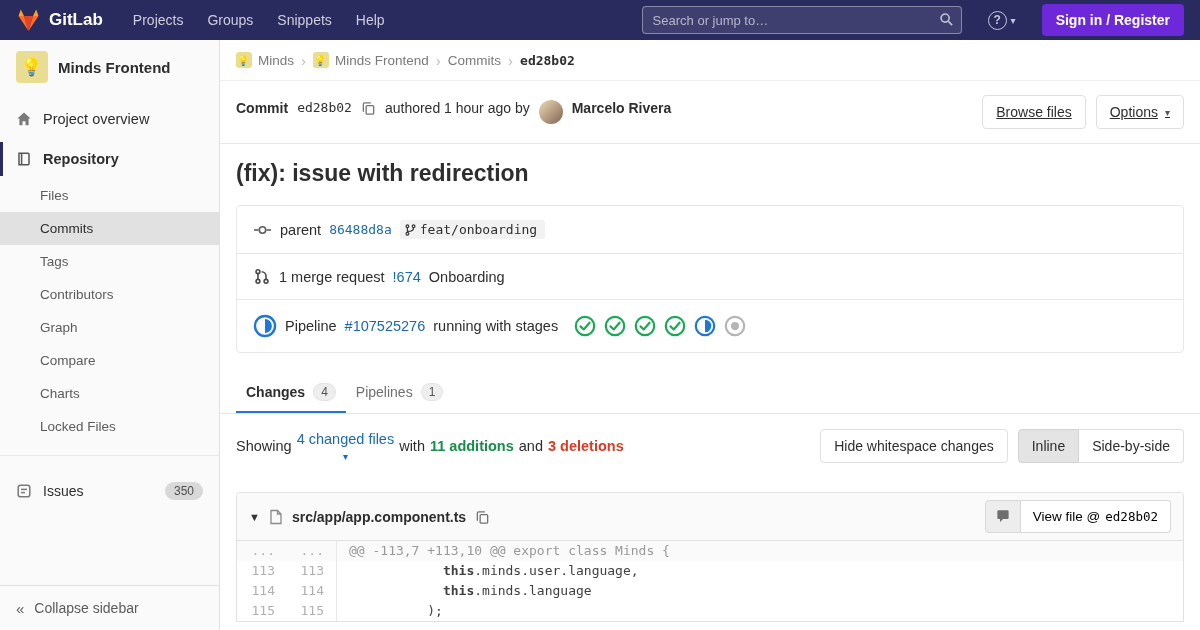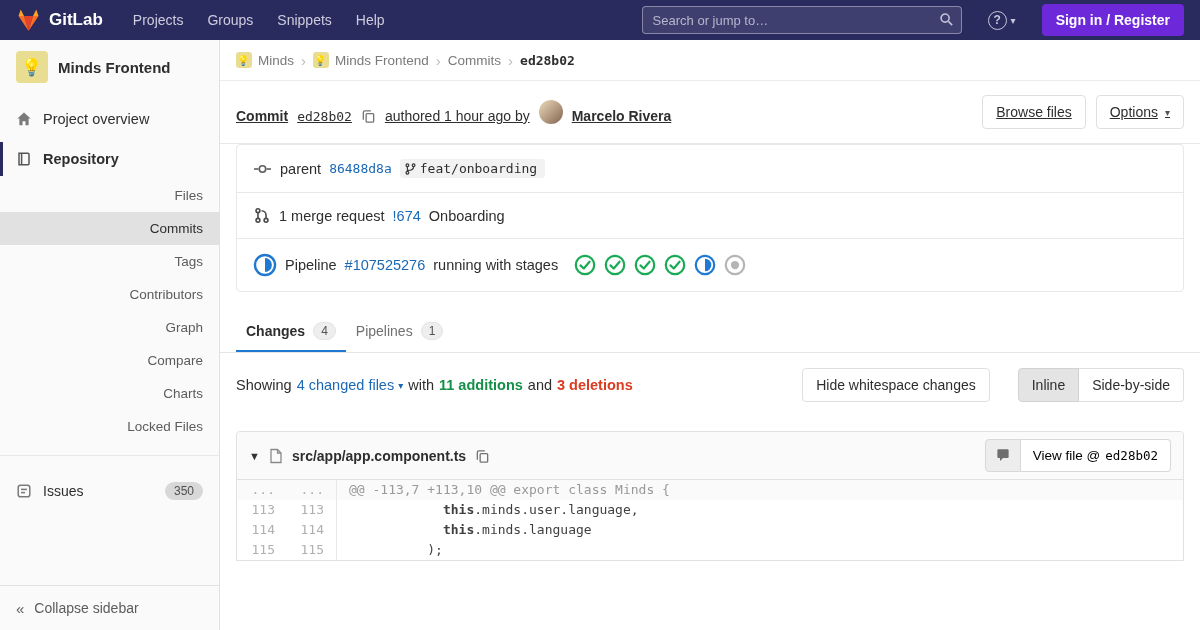--- a/index.html
+++ b/index.html
@@ -1,18 +1,18 @@
 <!DOCTYPE html>
 <html><head>
 <meta charset="utf-8">
 <style>
   * { box-sizing: border-box; margin: 0; padding: 0; }
   html,body { width:1200px; height:630px; overflow:hidden; }
   body { font-family:"Liberation Sans",sans-serif; font-size:14px; color:#2e2e2e; background:#fff; }
-  a { text-decoration:none; color:inherit;text-align:right; }
+  a { text-decoration:none; color:inherit; }
   svg { display:block; }
 
   
   .navbar { position:fixed; top:0; left:0; right:0; height:40px; background:#292a5e; display:flex; align-items:center; padding:0 16px; z-index:50; }
   .logo { display:flex; align-items:center; gap:8px; margin-right:30px; cursor:pointer; }
   .logo-text { color:#fff; font-weight:bold; font-size:17px; }
   .nav-link { color:#cdcdde; margin-right:24px; font-size:14px; cursor:pointer; }
   .nav-spacer { flex:1; }
   .search-box { position:relative; width:320px; height:28px; margin-right:26px; }
   .search-box input { width:100%; height:100%; background:rgba(255,255,255,0.10); border:1px solid rgba(255,255,255,0.38); border-radius:4px; padding:0 32px 0 10px; color:#ec4899; font-size:13px; font-family:inherit; }
@@ -42,21 +42,21 @@
   
   .main { margin-left:220px; padding-top:40px; }
   .breadcrumb { height:41px; display:flex; align-items:center; gap:7px; padding:0 16px; border-bottom:1px solid #ededed; font-size:13.5px; color:#7a7a7a; }
   .crumb { display:flex; align-items:center; gap:6px; color:#7a7a7a; cursor:pointer; }
   .crumb-avatar { width:16px; height:16px; border-radius:3px; background:#e9dd92; font-size:10px; display:flex; align-items:center; justify-content:center; }
   .crumb-sep { color:#bcbcbc; font-size:15px; }
   .crumb-current { font-family:"DejaVu Sans Mono",monospace; font-weight:bold; color:#2e2e2e; font-size:13px; }
   .mono { font-family:"DejaVu Sans Mono",monospace; font-size:13px; }
 
   .commit-header { display:flex; align-items:center; justify-content:space-between; padding:14px 16px; border-bottom:1px solid #e8e8e8; }
-  .commit-meta-left { display:flex; align-items:flex-end; gap:9px;text-decoration:underline; }
+  .commit-meta-left { display:flex; align-items:flex-start; gap:9px; }
   .avatar-24 { width:24px; height:24px; border-radius:50%; background:linear-gradient(135deg,#d9c3a5 20%,#8c6f5a 90%); flex-shrink:0; }
   .author-name { font-weight:bold; }
   .btn { background:#fff; border:1px solid #dfdfdf; border-radius:4px; padding:8px 13px; font-size:14px; color:#2e2e2e; cursor:pointer; font-family:inherit; display:inline-flex; align-items:center; gap:7px; }
   .commit-actions { display:flex; gap:10px;text-decoration:underline; }
   .caret-down { font-size:10px; color:#555; }
 
   .commit-title { font-size:23px; font-weight:bold; padding:16px 16px 18px; }
 
   .commit-info-box { margin:0 16px; border:1px solid #e8e8e8; border-radius:4px; }
   .info-row { display:flex; align-items:center; gap:8px; padding:14px 16px; font-size:14.5px; }
@@ -71,23 +71,23 @@
 
   .tabs-bar { display:flex; border-bottom:1px solid #e5e5e5; margin-top:18px; padding-left:16px; }
   .tab { display:flex; align-items:center; gap:8px; padding:12px 10px; color:#707070; cursor:pointer; }
   .tab.active { color:#2e2e2e; font-weight:bold; border-bottom:2px solid #1f78d1; padding-bottom:10px; }
   .tab-badge { background:#eee; border:1px solid #e3e3e3; border-radius:10px; padding:1px 7px; font-size:12px; color:#525252; font-weight:normal; }
 
   .diff-controls { display:flex; align-items:center; justify-content:space-between; padding:15px 16px; }
   .controls-left { display:flex; align-items:center; gap:5px; font-size:14.5px; }
   .green { color:#168f48; font-weight:bold; }
   .red { color:#db3b21; font-weight:bold; }
-  .dropdown-link { color:#1b69b6; cursor:pointer; display:inline-flex; align-items:center; gap:4px; }
+  .dropdown-link { color:#1b69b6; cursor:pointer; display:inline-flex; align-items:center; gap:4px;flex-direction:column; }
   .dropdown-link .caret-down { color:#1b69b6; }
-  .controls-right { display:flex; align-items:flex-end; gap:28px; }
+  .controls-right { display:flex; align-items:flex-end; gap:10px; }
   .btn-group { display:flex; }
   .btn-group .btn { border-radius:0; }
   .btn-group .btn:first-child { border-radius:4px 0 0 4px; }
   .btn-group .btn:last-child { border-radius:0 4px 4px 0; }
   .btn-group .btn + .btn { border-left:none; }
   .btn.selected { background:#e4e4e4; border-color:#d2d2d2; }
 
   .diff-file { margin:14px 16px 0; border:1px solid #e1e1e1; border-radius:4px 4px 0 0; }
   .diff-header { display:flex; align-items:center; gap:9px; padding:7px 12px; background:#fafafa; border-bottom:1px solid #e1e1e1; min-height:45px; border-radius:4px 4px 0 0; }
   .file-caret { font-size:11px; color:#333; cursor:pointer; }
@@ -230,20 +230,21 @@
       <button class="btn">
         <span>Browse files</span>
       </button>
       <button class="btn">
         <span>Options</span>
         <span class="caret-down">▾</span>
       </button>
     </div>
   </div>
 
+  <h1 class="commit-title">(fix): issue with redirection</h1>
 
   <div class="commit-info-box">
     <div class="info-row">
       <span>
         <svg width="19" height="16" viewBox="0 0 18 16" fill="none" stroke="#5c5c5c" stroke-width="1.6">
             <line x1="0.5" y1="8" x2="5" y2="8"></line>
             <circle cx="9" cy="8" r="3.2"></circle>
             <line x1="13" y1="8" x2="17.5" y2="8"></line>
           </svg>
       </span>

